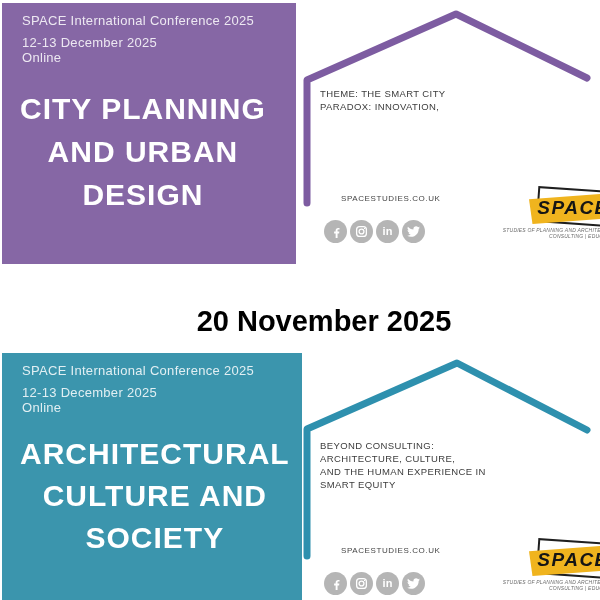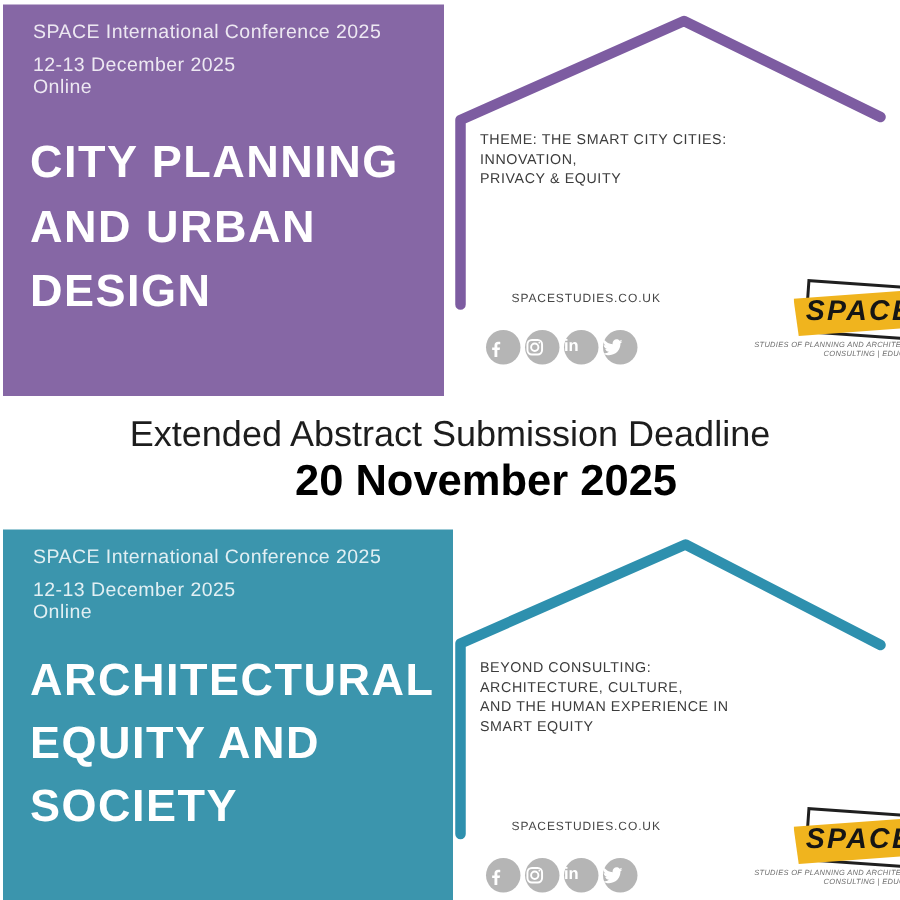--- a/index.html
+++ b/index.html
@@ -17,34 +17,34 @@
   .row-bottom .color-panel { top:1px; width:300px; height:247px; }
 
   .meta-conf { position:absolute; left:20px; top:10px; font-size:13px;
     color:rgba(255,255,255,.85); letter-spacing:.3px; }
   .meta-when { position:absolute; left:20px; top:32px; font-size:13px;
     line-height:15px; color:rgba(255,255,255,.85); letter-spacing:.3px; }
 
   .big-title { position:absolute; left:18px; top:84px; color:#ffffff;
     font-size:30px; font-weight:700; line-height:43px; letter-spacing:1px; }
   .row-bottom .big-title { top:80px; line-height:42px; }
-  .big-title span { display:block; }
+  .big-title span { display:block;text-align:center; }
 
   .house-svg { position:absolute; left:0; top:0; pointer-events:none; }
 
   .theme-text { position:absolute; left:320px; top:87px; font-size:9.5px;
     line-height:13px; letter-spacing:.4px; color:#3c3c3c; }
   .theme-text span { display:block; }
 
   .website { position:absolute; left:341px; top:194px; font-size:8px;
     letter-spacing:.6px; color:#454545; font-weight:400; }
 
   .social { position:absolute; left:324px; top:220px; display:flex; gap:3px; }
   .icon-circle { width:23px; height:23px; border-radius:50%;
-    background:currentColor; display:flex; align-items:center; justify-content:flex-start; }
+    background:currentColor; display:flex; align-items:center; justify-content:center; }
   .icon-circle svg { display:block; }
   .linkedin-label { color:#ffffff; font-size:11px; font-weight:700;
     line-height:1; letter-spacing:0; }
 
   .logo { position:absolute; left:528px; top:188px; width:94px; height:50px;font-style:italic; }
   .logo-outline { position:absolute; left:9px; top:1px; width:82px; height:32px;
     border:2px solid #1f1f1f; transform:rotate(4deg); background:transparent; }
   .logo-yellow { position:absolute; left:1px; top:5px; width:87px; height:31px;
     clip-path:polygon(0 20%, 97% 0, 100% 80%, 4% 100%); }
   .logo-word { position:absolute; left:0; top:9px; width:90px; text-align:center;
@@ -74,22 +74,21 @@
       <span>AND URBAN</span>
       <span>DESIGN</span>
     </div>
   </div>
 
   <svg class="house-svg" width="600" height="264" viewBox="0 0 600 264">
     <polyline points="307,203 307,80 456,14 587,78" fill="none" stroke-width="7" stroke-linecap="round" stroke-linejoin="round" style="stroke: rgb(125, 92, 161);"></polyline>
   </svg>
 
   <div class="theme-text">
-    <span>THEME: THE SMART CITY CITIES: INNOVATION,</span>
-    <span>PRIVACY &amp; EQUITY</span>
+    <span>THEME: THE SMART CITY PARADOX: INNOVATION,</span>
   </div>
 
   <div class="website">SPACESTUDIES.CO.UK</div>
 
   <div class="social" style="color: rgb(181, 181, 181);">
     <div class="icon-circle">
       <svg width="12" height="12" viewBox="0 0 24 24" fill="#ffffff">
         <path d="M15.1 24v-9.2h3.1l.5-3.6h-3.6V8.9c0-1.1.3-1.8 1.9-1.8h2V3.9c-.3 0-1.5-.1-2.9-.1-2.8 0-4.8 1.7-4.8 4.9v2.5H8.2v3.6h3.1V24h3.8z"></path>
       </svg>
     </div>
@@ -115,34 +114,33 @@
     <div class="logo-yellow" style="background-color: rgb(240, 180, 30);"></div>
     <div class="logo-word">SPACE</div>
     <div class="logo-tagline">
       <span style="display:block">STUDIES OF PLANNING AND ARCHITECTURE</span>
       <span style="display:block">CONSULTING | EDUCATION</span>
     </div>
   </div>
 </section>
 
 <section class="deadline-band">
-  <div class="deadline-heading">Extended Abstract Submission Deadline</div>
   <div class="deadline-date">20 November 2025</div>
 </section>
 
 <section class="row row-bottom">
   <div class="color-panel" style="background-color: rgb(59, 149, 173);">
     <div class="meta-conf">SPACE International Conference 2025</div>
     <div class="meta-when">
       <span style="display:block">12-13 December 2025</span>
       <span style="display:block">Online</span>
     </div>
     <div class="big-title">
       <span>ARCHITECTURAL</span>
-      <span>EQUITY AND</span>
+      <span>CULTURE AND</span>
       <span>SOCIETY</span>
     </div>
   </div>
 
   <svg class="house-svg" width="600" height="248" viewBox="0 0 600 248">
     <polyline points="307,204 307,77 457,11 587,78" fill="none" stroke-width="7" stroke-linecap="round" stroke-linejoin="round" style="stroke: rgb(46, 144, 174);"></polyline>
   </svg>
 
   <div class="theme-text">
     <span>BEYOND CONSULTING: ARCHITECTURE, CULTURE,</span>

